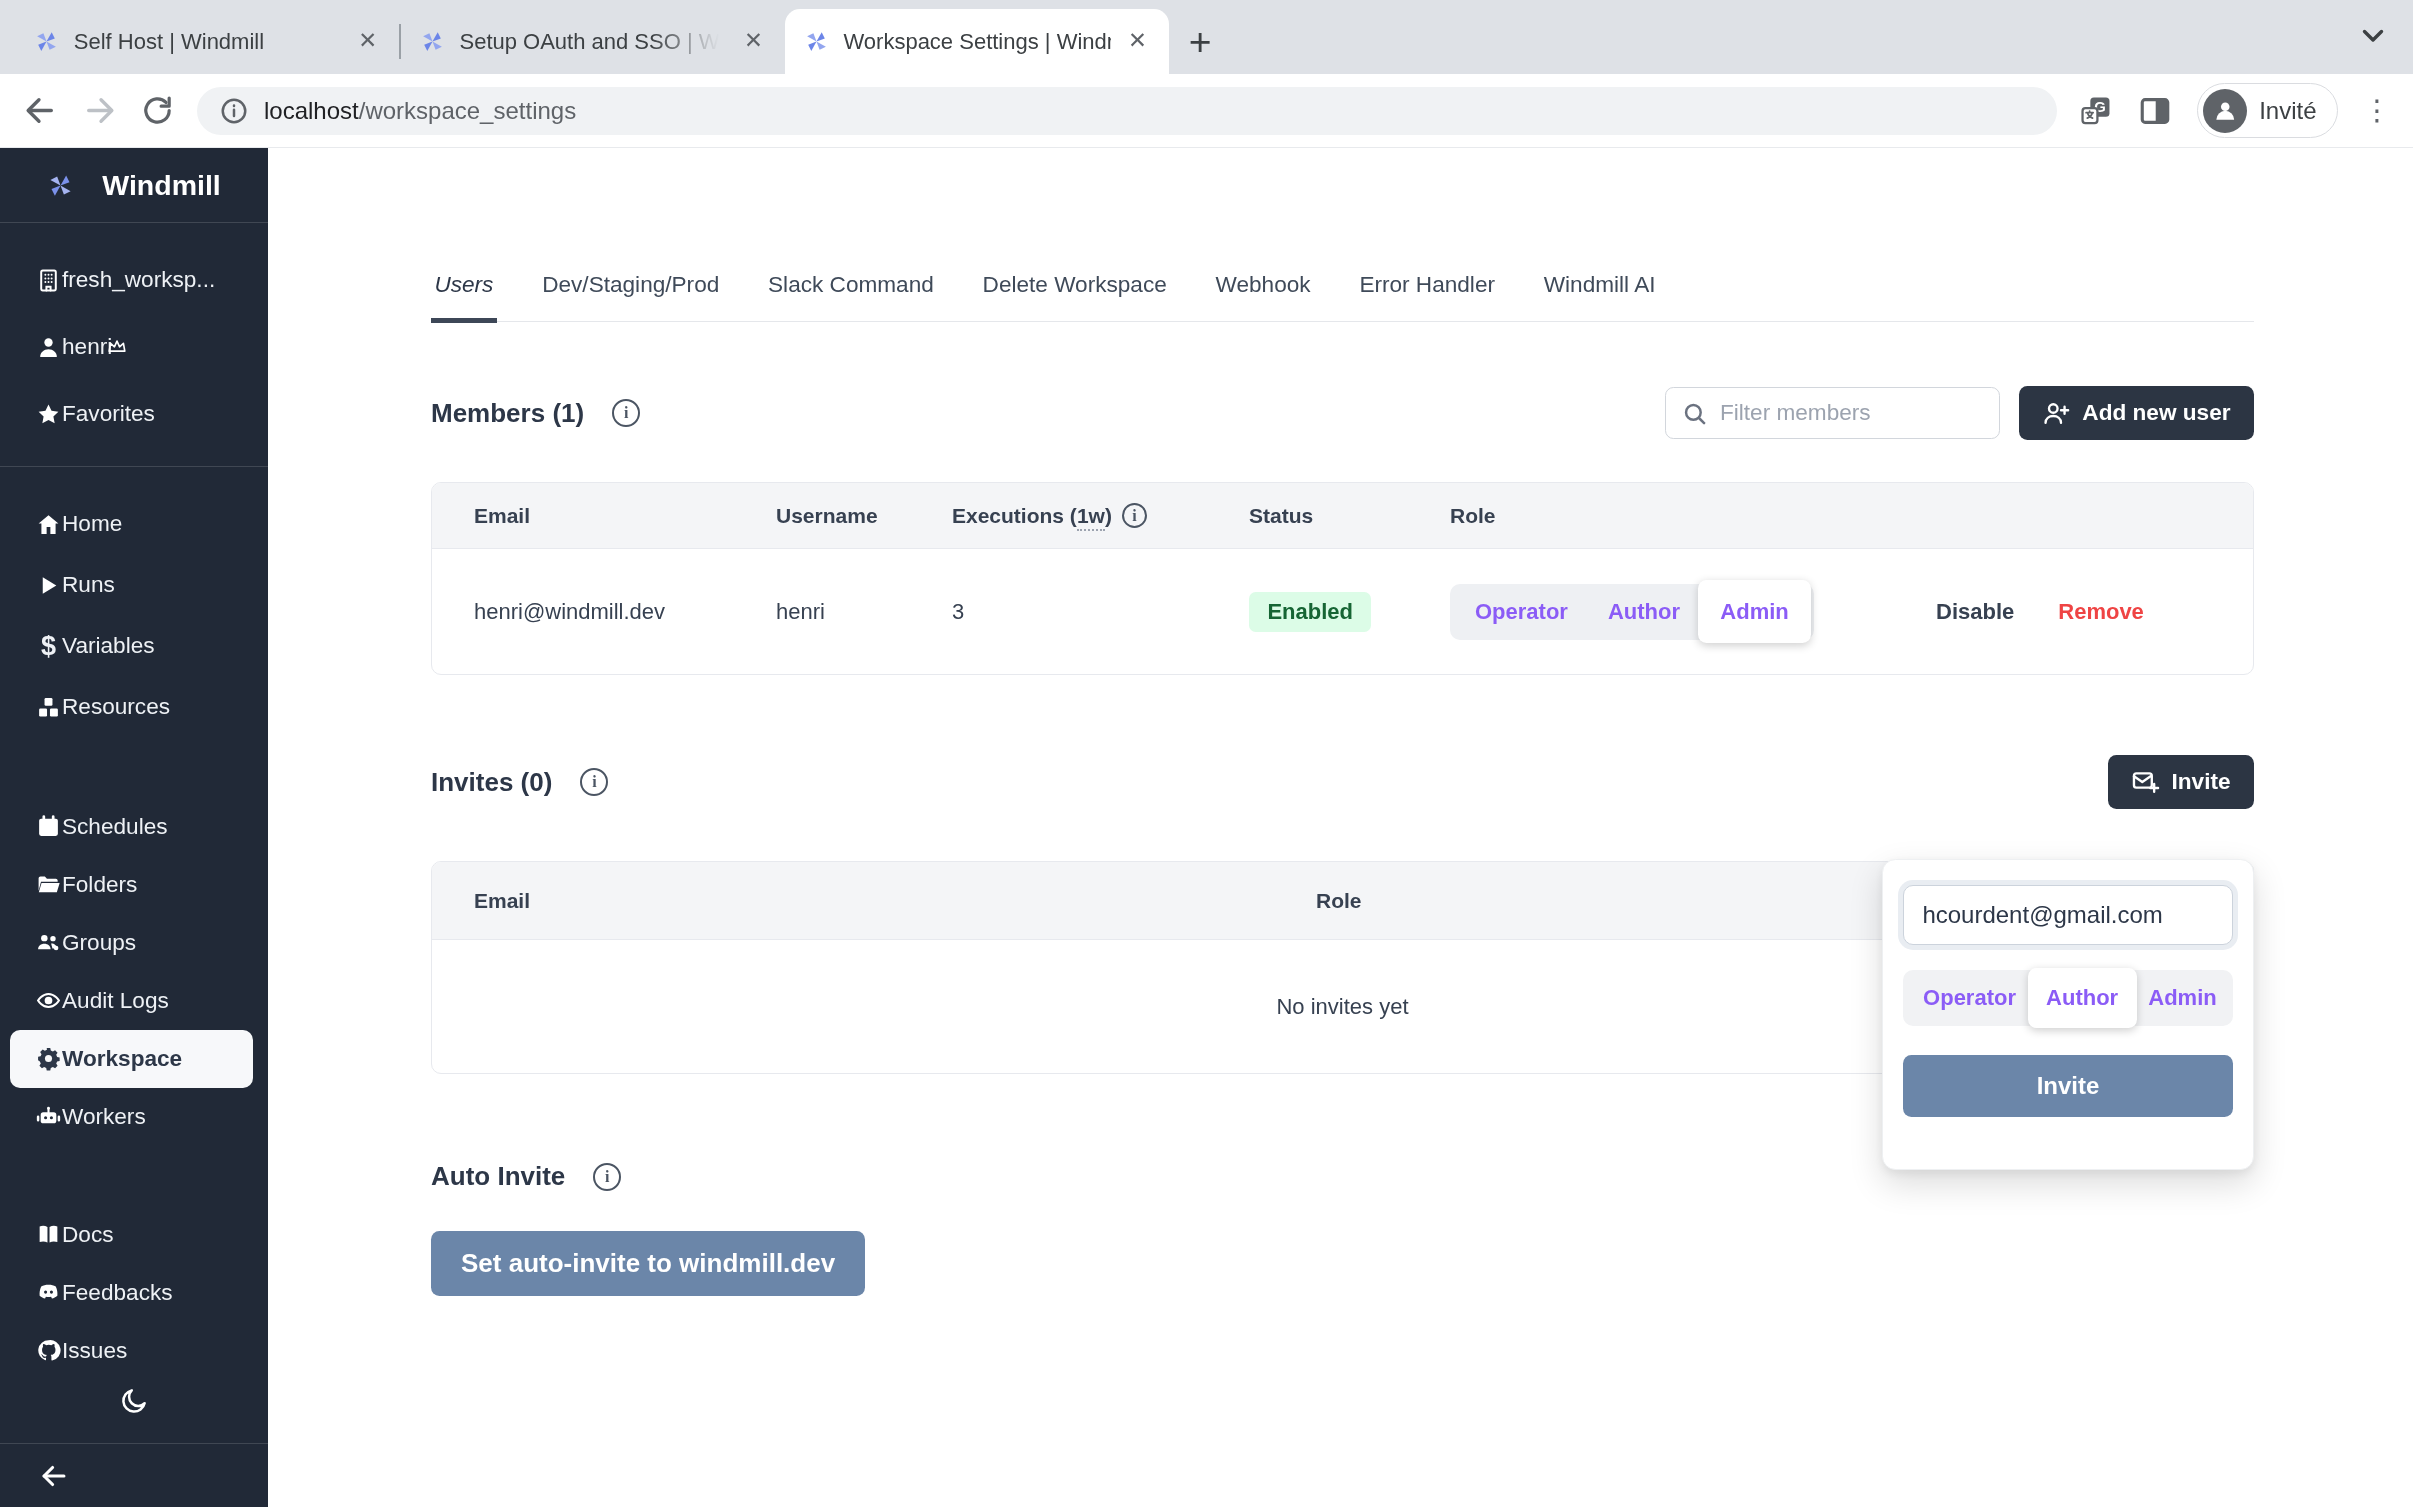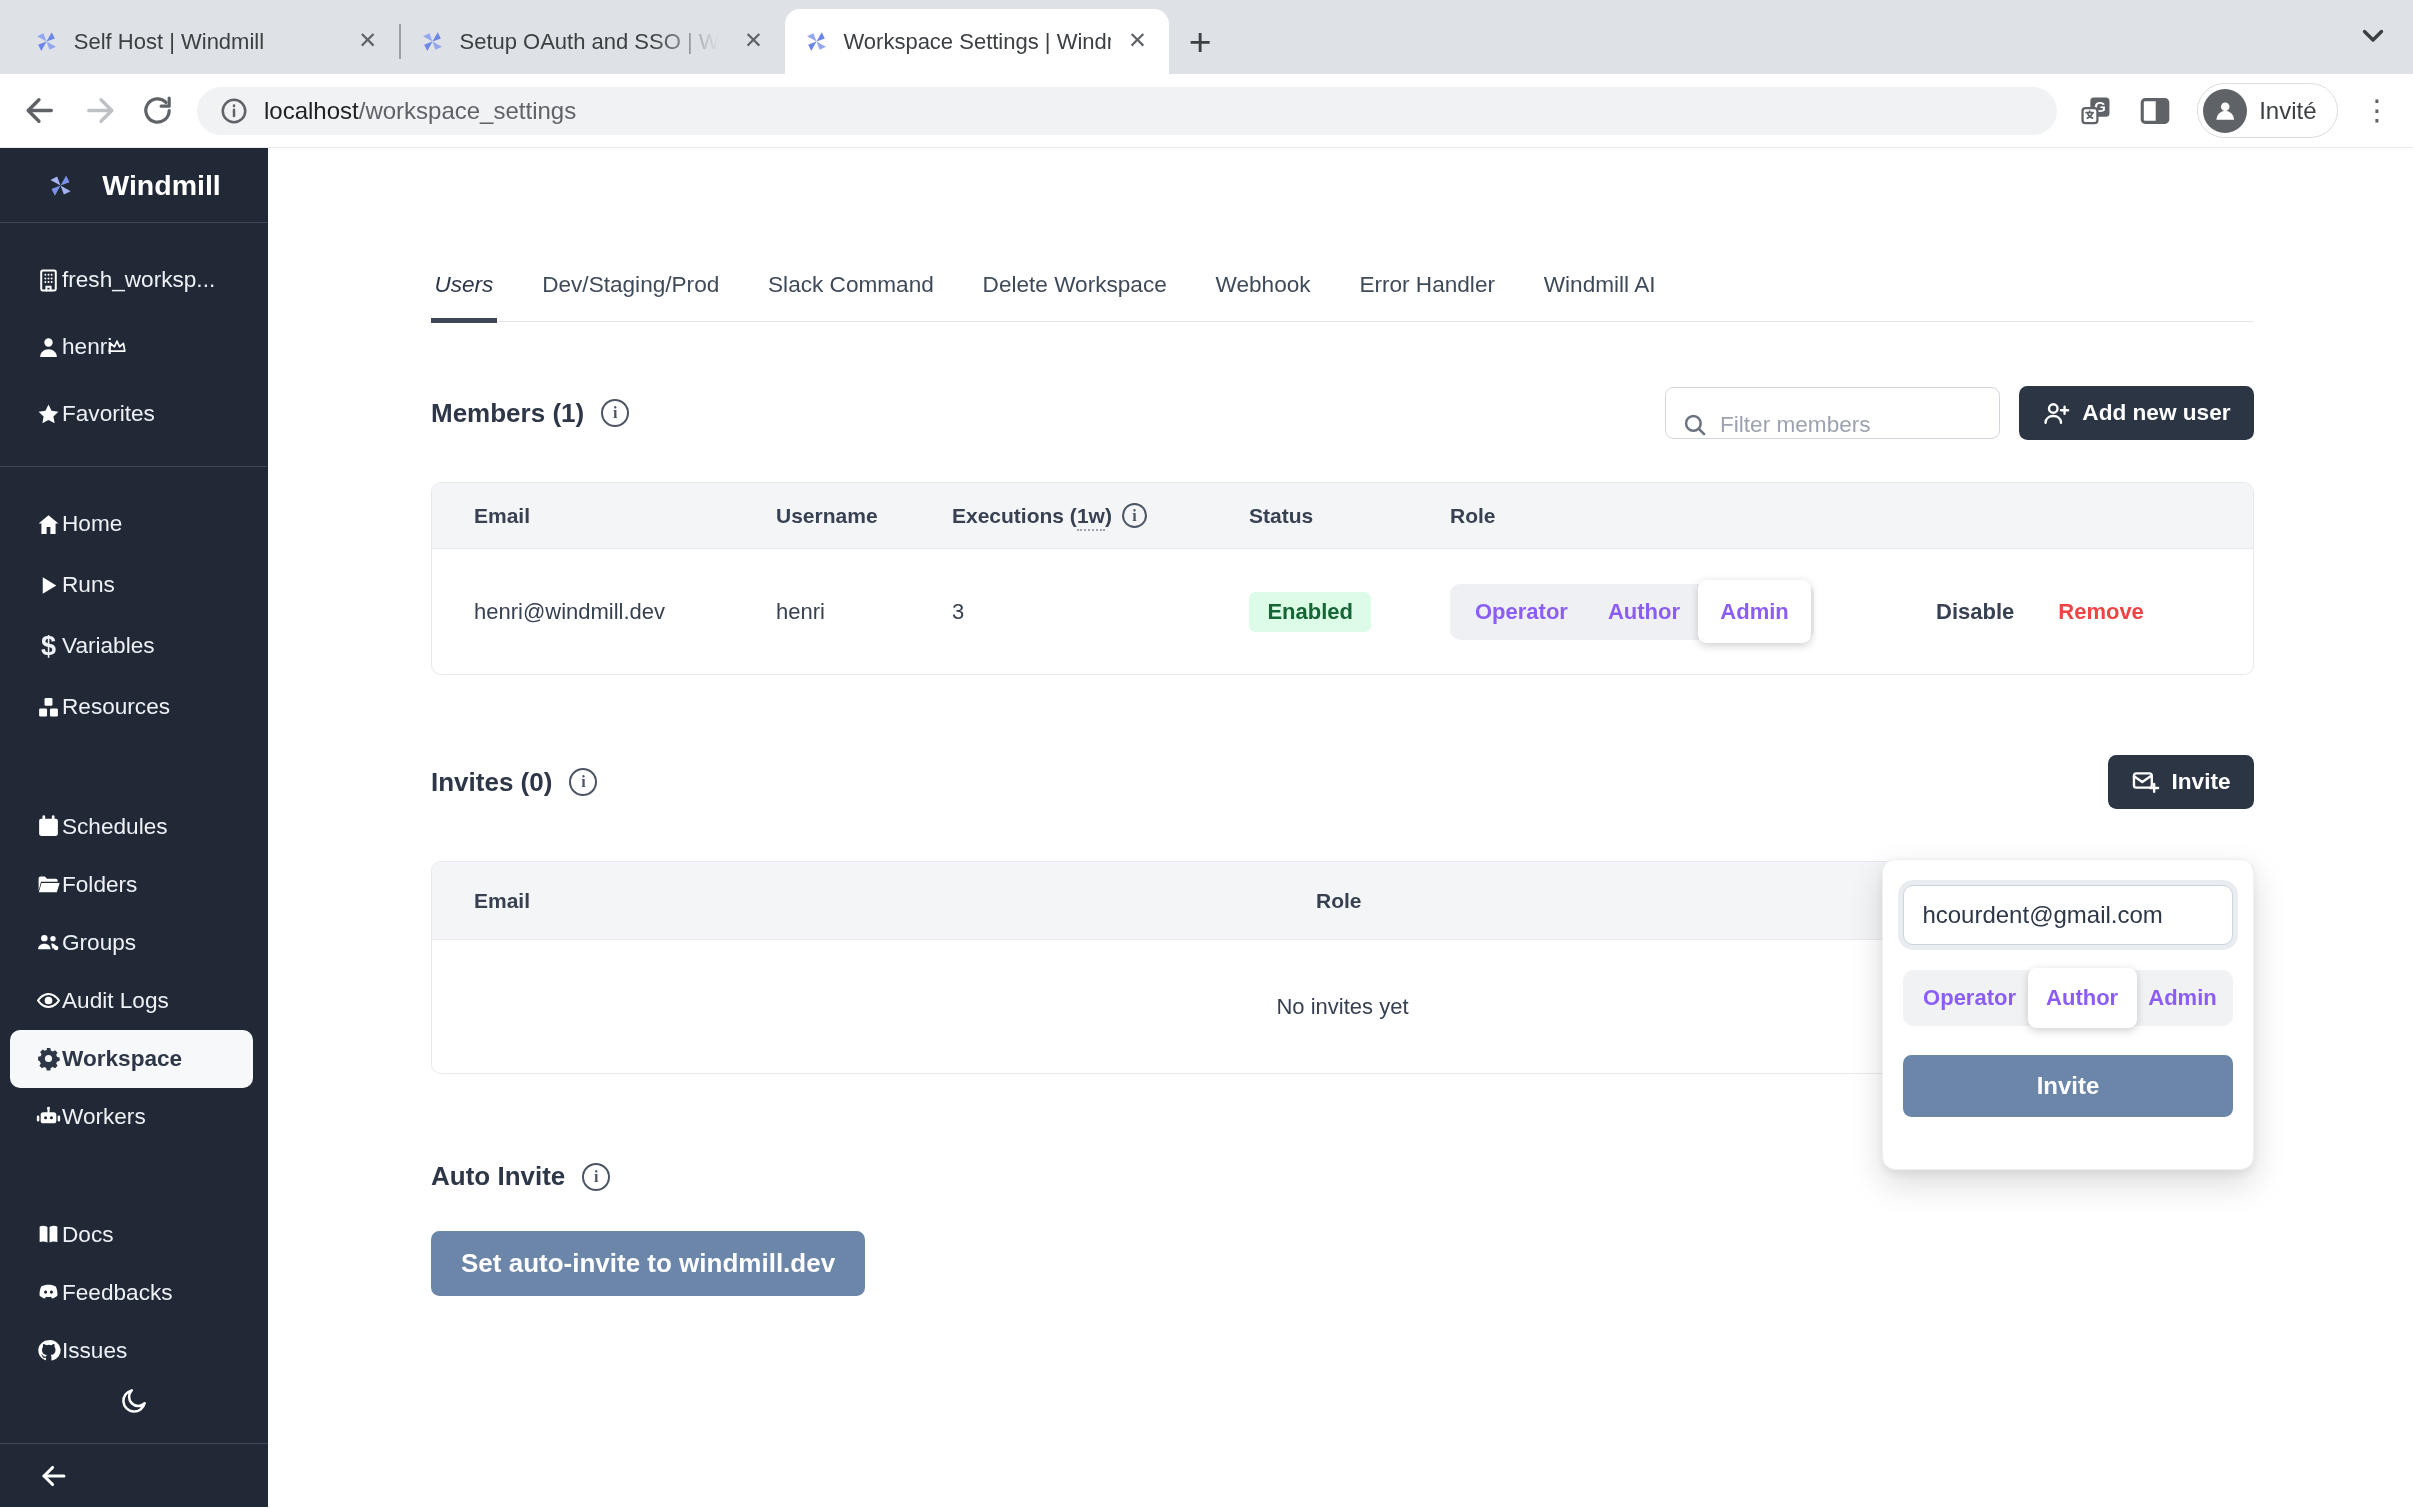--- a/index.html
+++ b/index.html
@@ -46,25 +46,25 @@
   .dollar { font-size:27px; font-weight:700; }
 
   
   .main { flex:1; background:#fff; padding:65px 159px 0 163px; position:relative; }
   h1 { font-size:39px; font-weight:700; color:#27303f; letter-spacing:0.2px; }
   .wtabs { display:flex; gap:42px; margin-top:59px; border-bottom:1.7px solid #e5e7eb; font-size:22.6px; color:#3f4a59; }
   .wtab { padding:0 3.4px 20px; border-bottom:5px solid transparent; margin-bottom:-1.7px; cursor:pointer; }
   .wtab.active { border-bottom-color:#3d4757; font-weight:500; color:#2d3748;font-style:italic; }
 
   .sec-head { display:flex; align-items:center; justify-content:space-between; }
-  .h2 { display:flex; align-items:center; gap:17px; font-size:26px; font-weight:700; color:#2d3748;justify-content:space-between; }
+  .h2 { display:flex; align-items:center; gap:28px; font-size:26px; font-weight:700; color:#2d3748;justify-content:space-between; }
   .info-ic { width:28px; height:28px; border:2.1px solid #4b5563; border-radius:50%; display:flex; align-items:center; justify-content:center; font-size:16px; font-weight:700; color:#4b5563; font-family:"Liberation Serif",serif; flex:none; }
   .members-head { margin-top:64px; }
   .head-right { display:flex; align-items:center; gap:18.4px; }
-  .filter-box { width:335px; height:52px; border:1.7px solid #d2d6dc; border-radius:8.4px; display:flex; align-items:flex-end; gap:11.7px; padding:0 15px; background:#fff; }
+  .filter-box { width:335px; height:52px; border:1.7px solid #d2d6dc; border-radius:8.4px; display:flex; align-items:center; gap:11.7px; padding:0 15px; background:#fff; }
   .filter-box input { border:none; outline:none; font-size:22.6px; color:#374151; width:100%; font-family:inherit; background:transparent; }
   .filter-box input::placeholder { color:#9ca3af; }
   .btn-dark { height:54px; background:#2c3543; color:#fff; border:none; border-radius:8.4px; display:flex; align-items:center; gap:11.7px; padding:0 23.5px; font-size:22.6px; font-weight:600; font-family:inherit; cursor:pointer; }
 
   .tbl { margin-top:42px; border:1.7px solid #e7e9ee; border-radius:10px; overflow:hidden; background:#fff; }
   .tbl-head { background:#f4f5f7; display:grid; align-items:center; padding:0 42px; font-size:21px; font-weight:600; color:#374151; }
   .tbl-head.m { grid-template-columns:302px 176px 297px 201px 486px 1fr; height:65px; }
   .tbl-row.m { display:grid; grid-template-columns:302px 176px 297px 201px 486px 1fr; align-items:center; padding:0 42px; height:126px; border-top:1.7px solid #e7e9ee; font-size:22px; color:#374151; }
   .th-flex { display:flex; align-items:center; gap:10px; }
   .dotted-u { border-bottom:2.5px dotted #9ca3af; padding-bottom:1.7px; }

